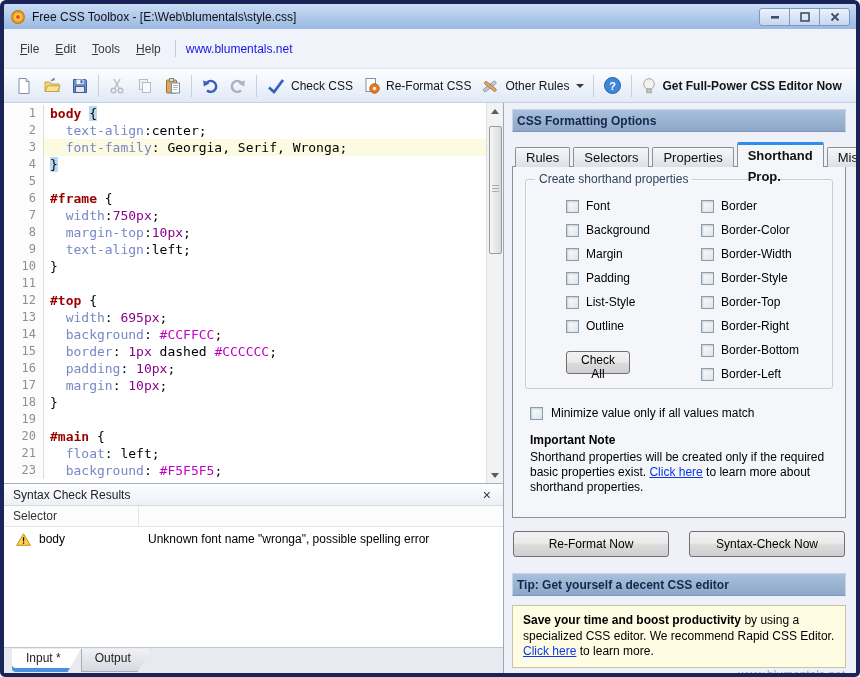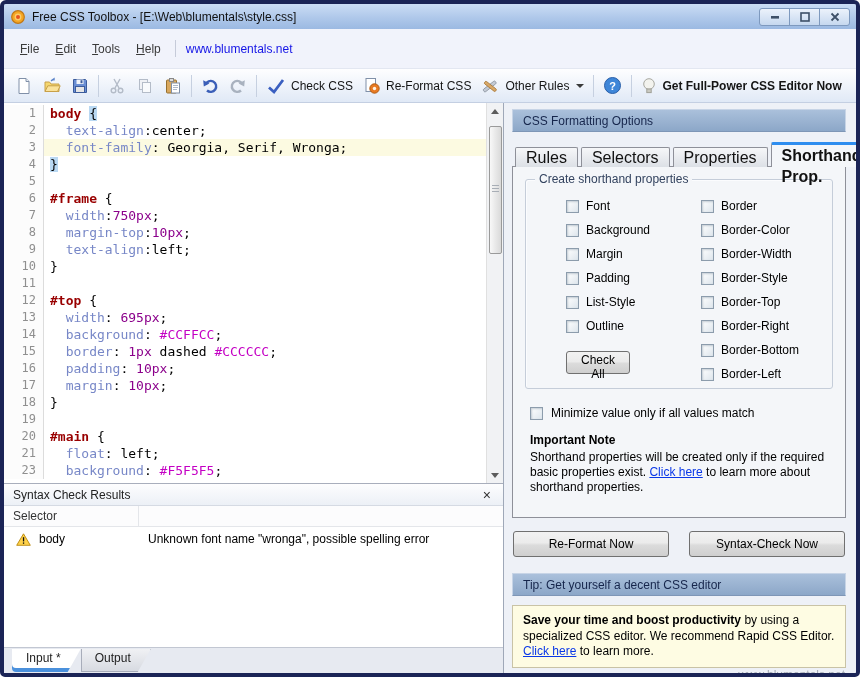--- a/index.html
+++ b/index.html
@@ -68,23 +68,23 @@
   .row-message{flex:1;padding:0 9px;}
   
   .bottom-tabs{height:26px;flex:none;background:#E7EAF1;border-top:1px solid #C2C7D2;display:flex;align-items:center;padding-left:8px;}
   .btab{position:relative;height:23px;line-height:19px;padding:0 20px 0 14px;font-size:12px;color:#222;
         clip-path:polygon(0 0,100% 0,calc(100% - 13px) 100%,0 100%);cursor:default;}
   .btab.active{background:#FFFFFF;box-shadow:inset 0 -4px 0 #4A90DC;border-radius:0 0 4px 4px;}
   .btab.inactive{background:linear-gradient(#F0F1F4,#D6D9E0);box-shadow:inset 1px 0 0 #A8ADBA,inset 0 -1px 0 #A8ADBA,inset -1px 0 0 #A8ADBA;}
   
   .right-panel{flex:1;background:#EEF1F7;display:flex;flex-direction:column;padding:6px 10px 0 8px;min-width:0;}
   .panel-header{height:23px;flex:none;background:linear-gradient(#AAC0DB,#8CA7C8);border:1px solid #C7D4E6;border-bottom-color:#7E96B6;
-                display:flex;align-items:center;padding:0 10px;font-size:12px;font-weight:normal;color:#16264C;}
+                display:flex;align-items:center;padding:0 4px;font-size:12px;font-weight:bold;color:#16264C;}
   .tabs-row{display:flex;align-items:flex-end;margin-top:10px;padding-left:3px;height:25px;flex:none;position:relative;z-index:2;}
-  .ftab{height:20px;line-height:19px;padding:0 10px;font-size:16px;color:#111;margin-right:3px;
+  .ftab{height:20px;line-height:19px;padding:0 10px;font-size:13px;color:#111;margin-right:3px;
         background:linear-gradient(#F6F7F9,#DCE0E6);border:1px solid #8E9099;border-bottom:none;border-radius:2px 2px 0 0;}
   .ftab.active{height:25px;line-height:21px;background:#F4F6F9;border-top:3px solid #2E8DEF;font-weight:bold;}
   .tab-panel{flex:none;height:352px;border:1px solid #8E9099;background:#F4F6F9;margin-top:-1px;padding:12px 12px 0 12px;}
   .groupbox{position:relative;height:210px;border:1px solid #C5CDD9;border-radius:3px;padding:14px 6px 0 12px;
             box-shadow:1px 1px 0 #FBFCFE inset;}
   .groupbox-label{position:absolute;top:-8px;left:9px;background:#F4F6F9;padding:0 4px;font-size:12px;color:#33435F;}
   .gb-cols{display:flex;}
   .gb-col-left{width:163px;flex:none;padding-left:28px;}
   .gb-col-right{flex:1;}
   .cb-row{display:flex;align-items:center;gap:7px;height:24px;font-size:12px;color:#000;}

